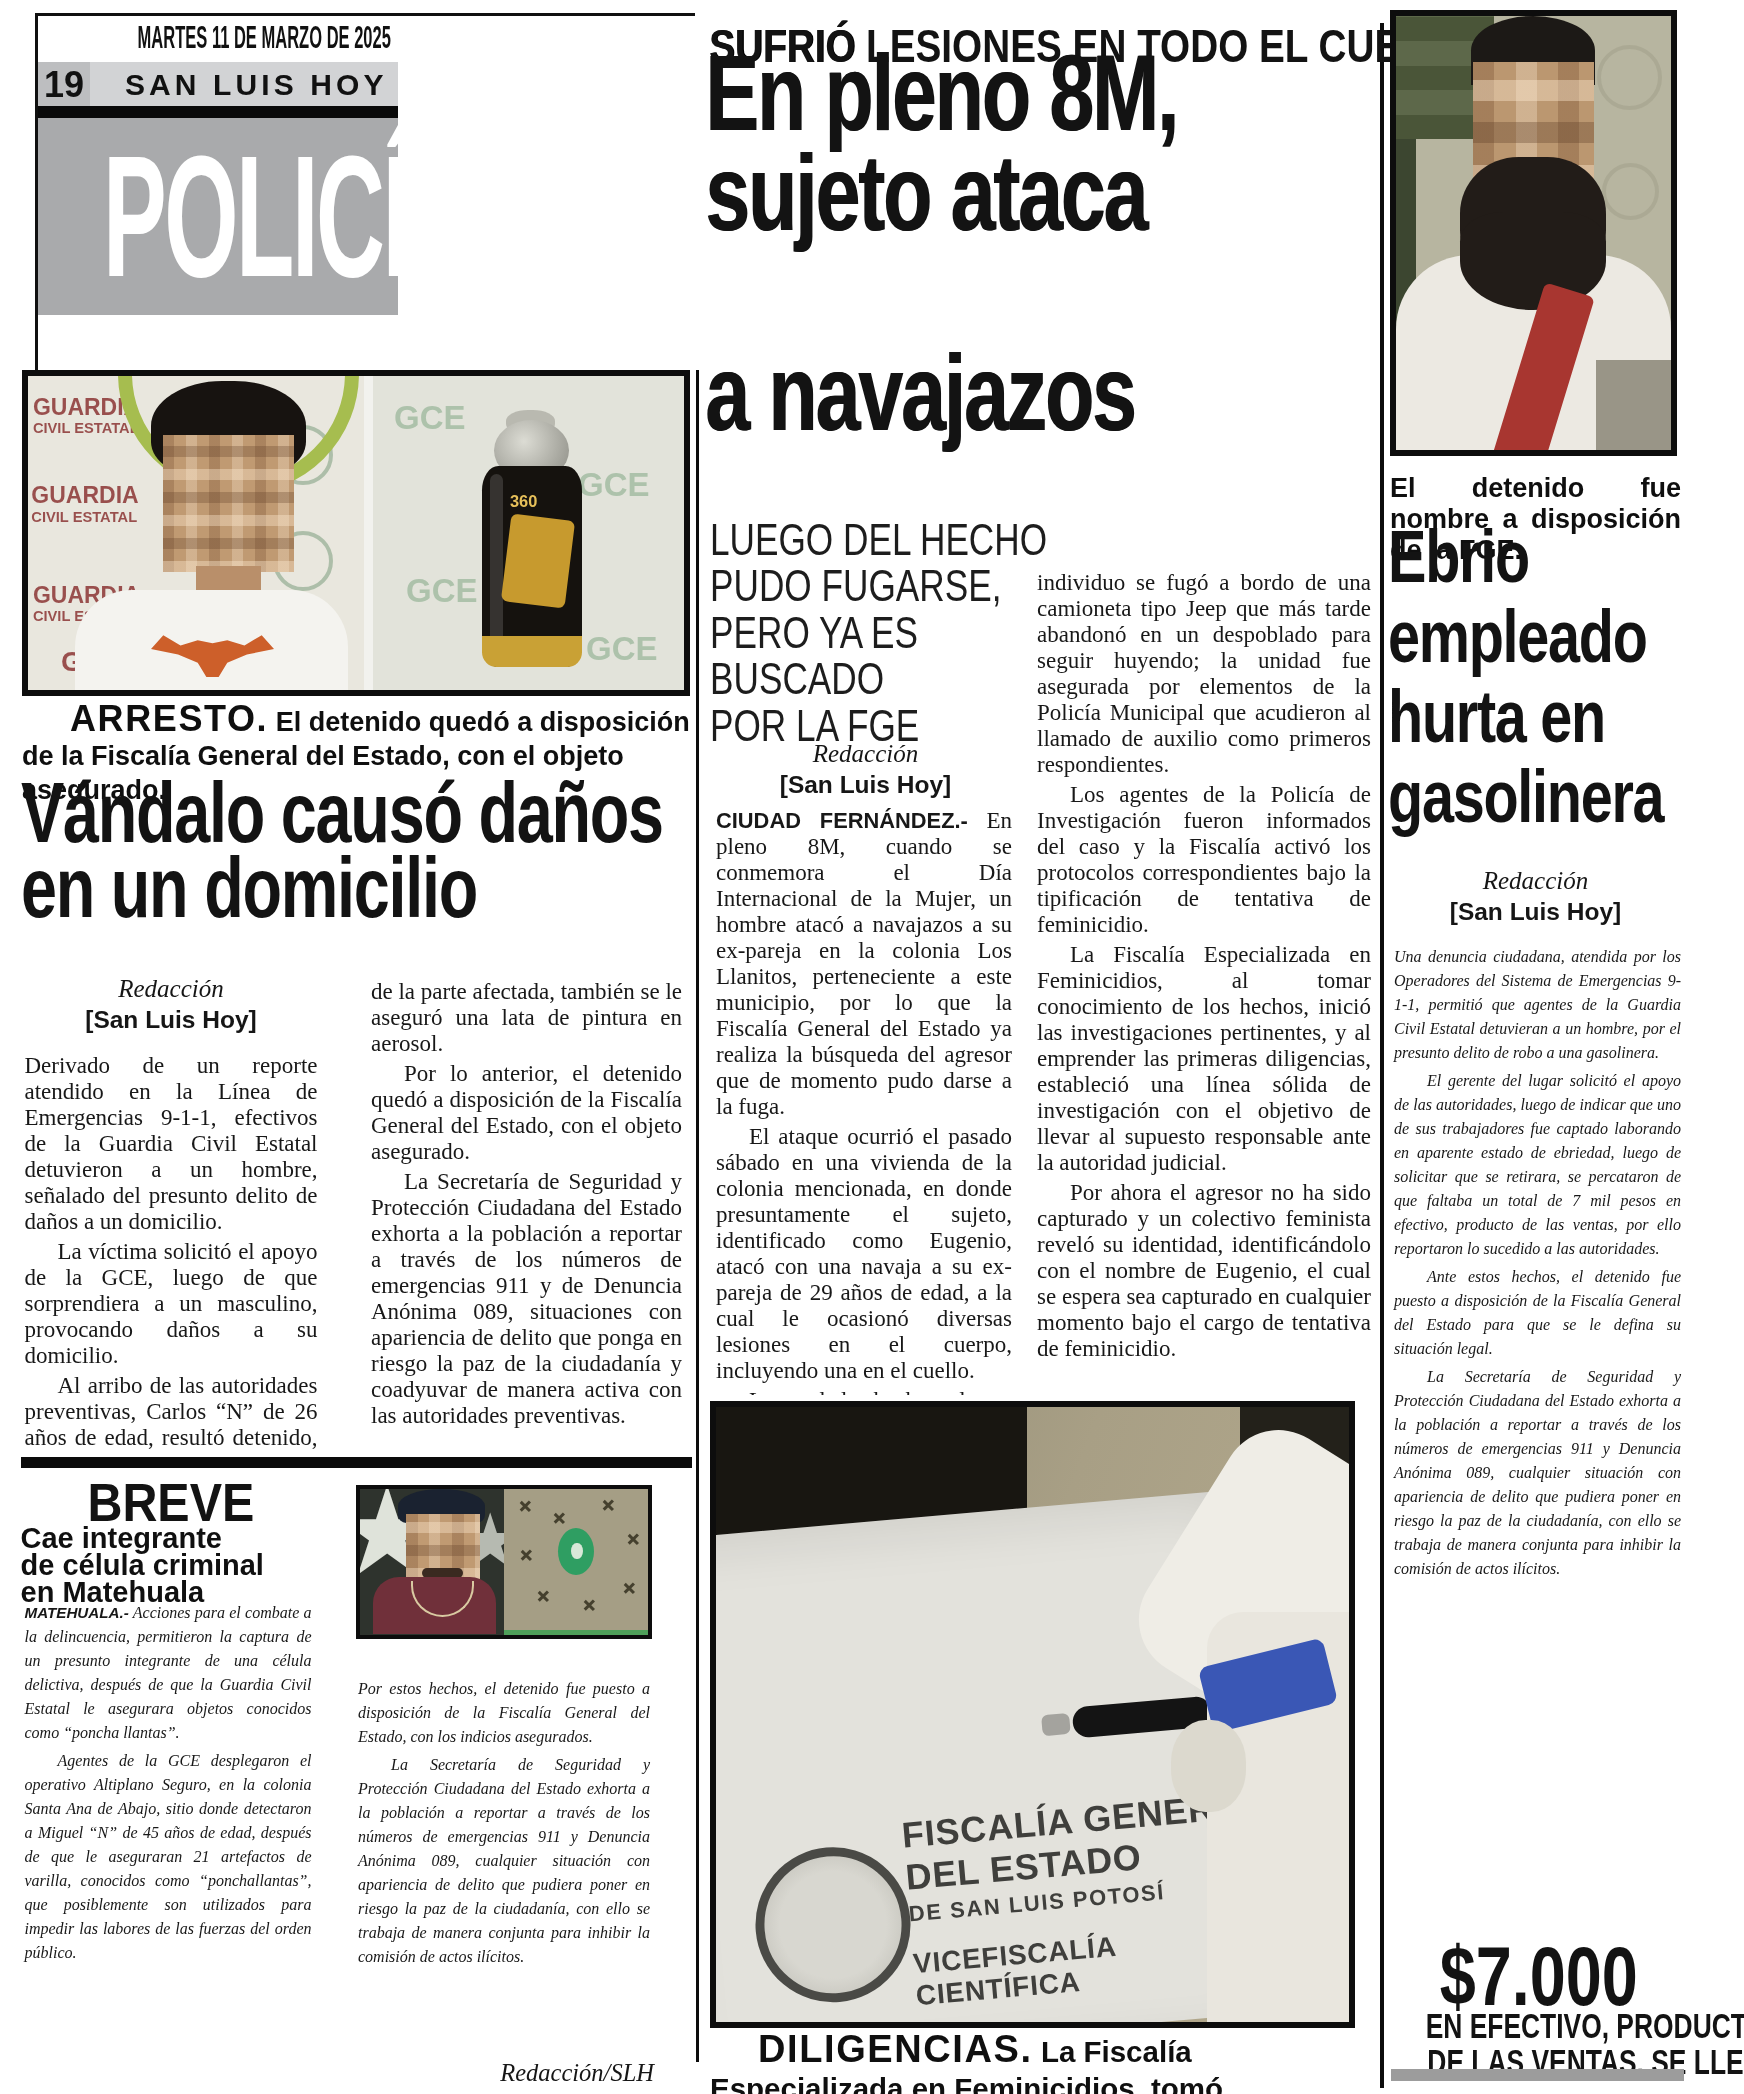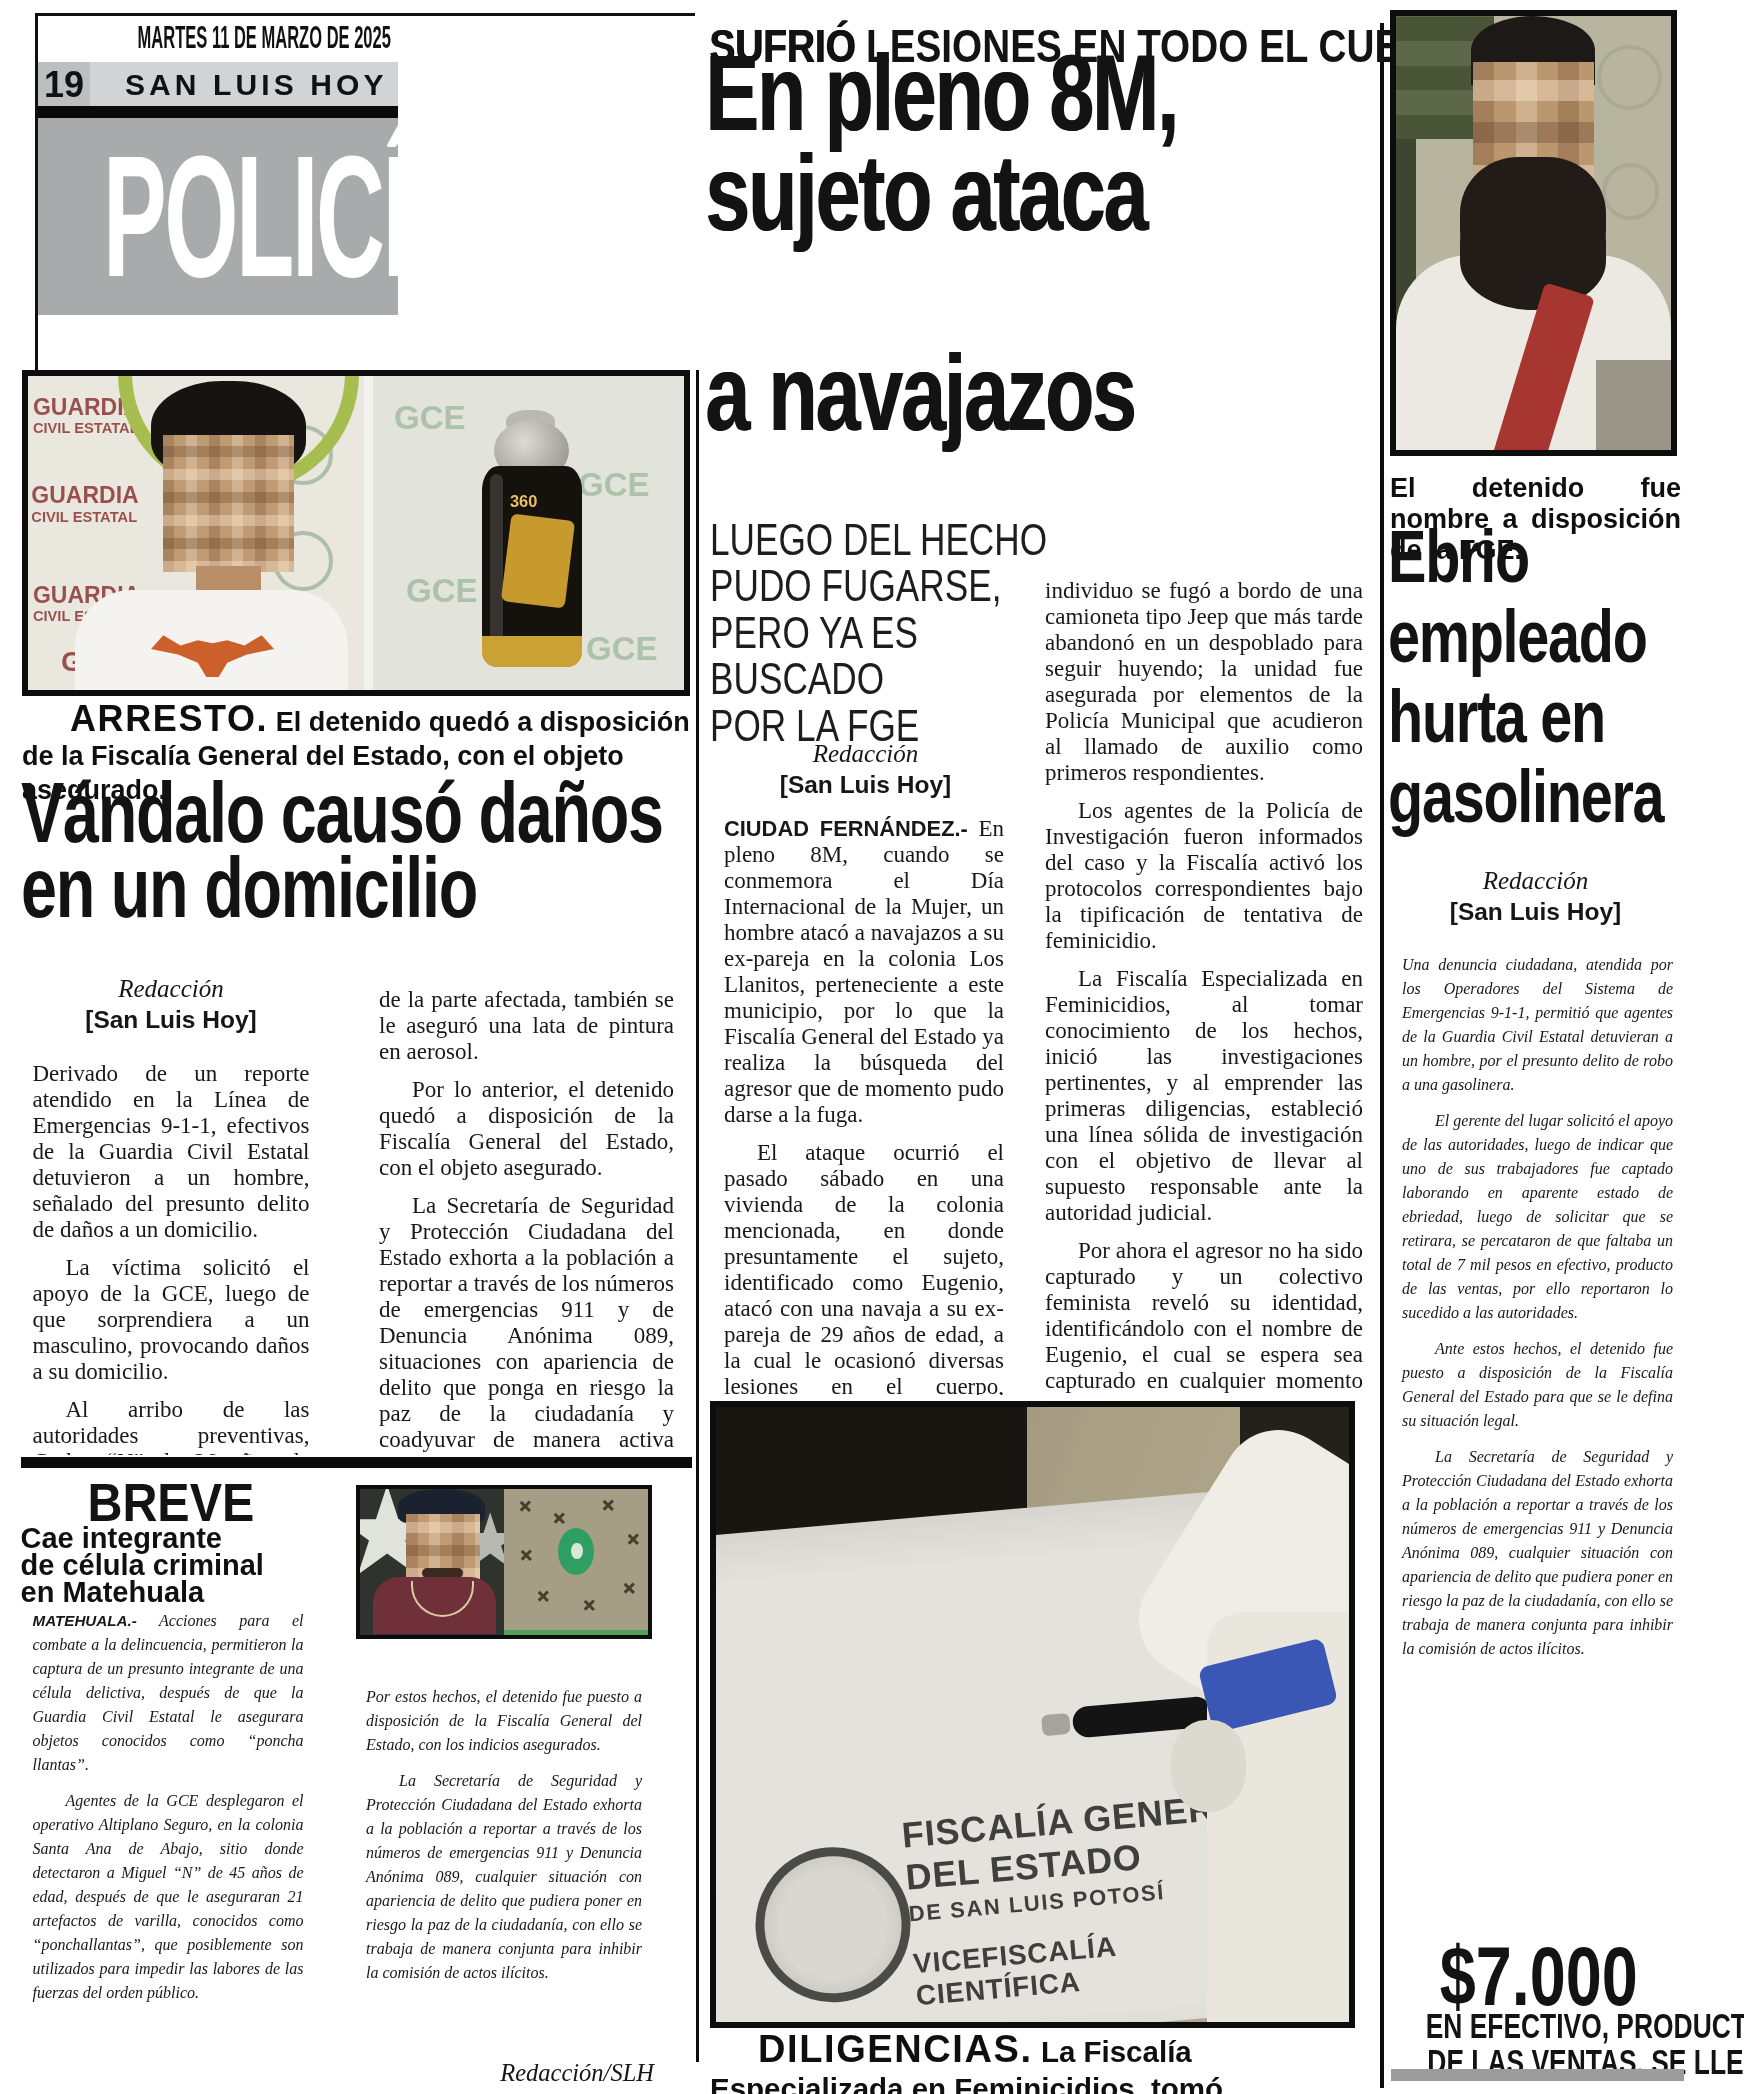--- a/index.html
+++ b/index.html
@@ -47,21 +47,21 @@
   .subhead-line{position:absolute;left:710px;height:47px;}
   .subhead-line .cond{font-weight:normal;color:#1d1d1d;font-size:44px;transform:scale(.8,1.02);line-height:47px;}
 
   
   .byline{position:absolute;text-align:center;}
   .byline .by-name{font-family:"Liberation Serif",serif;font-style:italic;font-size:25px;line-height:29.5px;display:block;margin-top:8px;}
   .byline .by-src{font-family:"Liberation Sans",sans-serif;font-weight:bold;font-size:24.5px;line-height:31px;display:block;}
 
   
   .body{position:absolute;text-align:justify;color:#181818;overflow:hidden;}
-  .body p{margin:12px;padding:0;}
+  .body p{margin:4px;padding:0;}
   .body p + p{text-indent:33px;}
   .bf-28{font-size:23px;line-height:26px;}
   .bf-27{font-size:16px;line-height:24px;font-style:italic;}
   .lead-sans{font-family:"Liberation Sans",sans-serif;font-weight:bold;font-size:.95em;}
   .signoff{position:absolute;font-style:italic;font-size:24.5px;text-align:right;}
 
   
   .caption{position:absolute;font-family:"Liberation Sans",sans-serif;color:#0f0f0f;text-align:left;}
   .cap-lead{font-weight:bold;letter-spacing:1.6px;margin-left:48px;}
   .cap-rest{font-weight:bold;}

